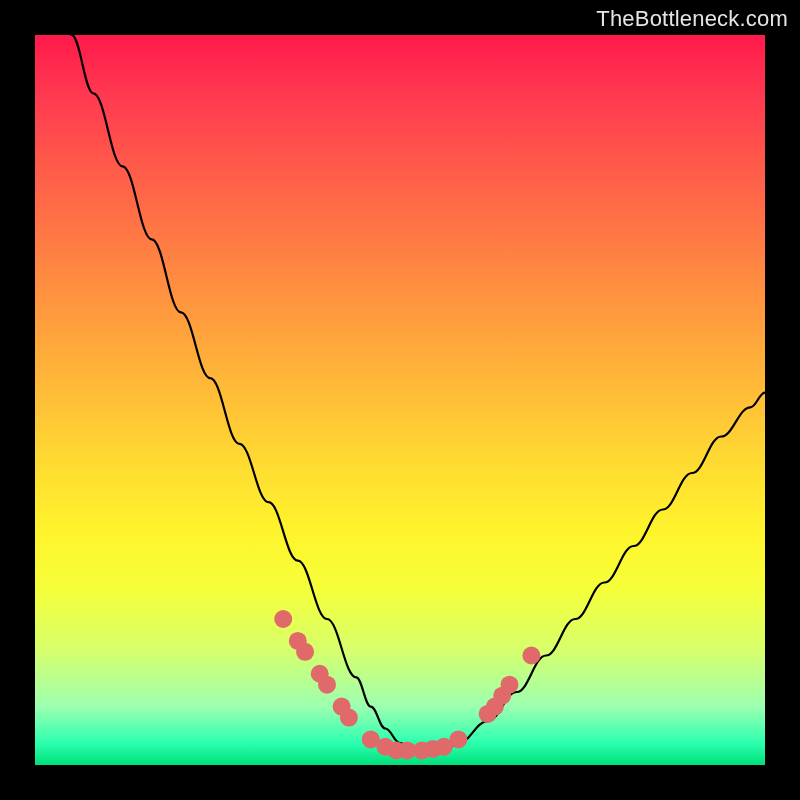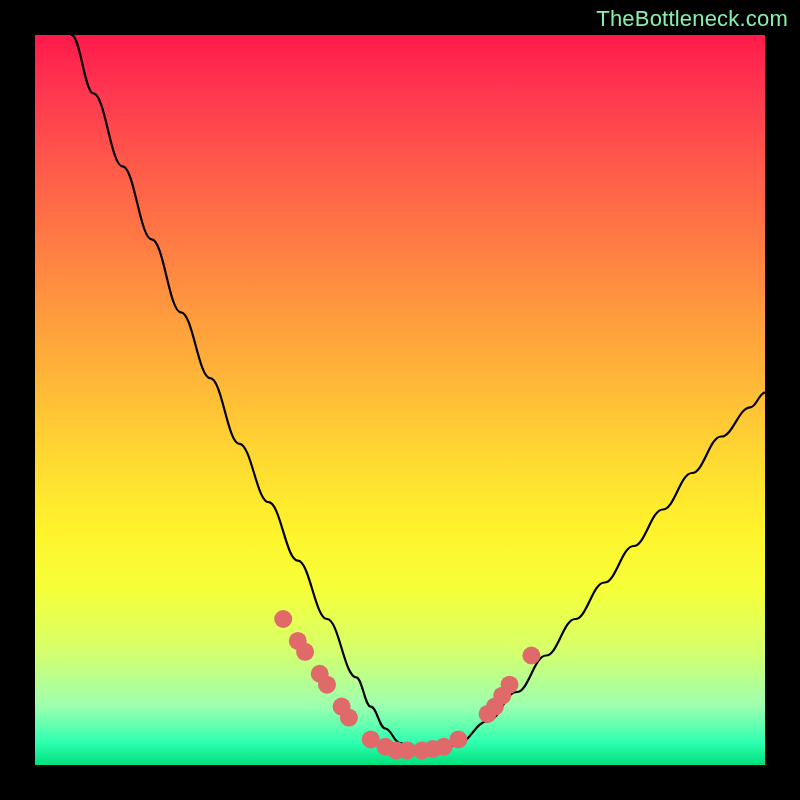--- a/index.html
+++ b/index.html
@@ -36,21 +36,21 @@
       #d8ff6a 84%,
       #9cffb0 92%,
       #2cffb0 97%,
       #00e07a 100%
     );
   }
   .watermark {
     position: absolute;
     top: 6px;
     right: 12px;
-    color: #86efac;
+    color: #e5e5e5;
     font-size: 22px;
     letter-spacing: 0.2px;
     font-weight: 500;
   }
   svg.curve {
     position: absolute;
     left: 0; top: 0;
     width: 730px; height: 730px;
   }
 </style>

